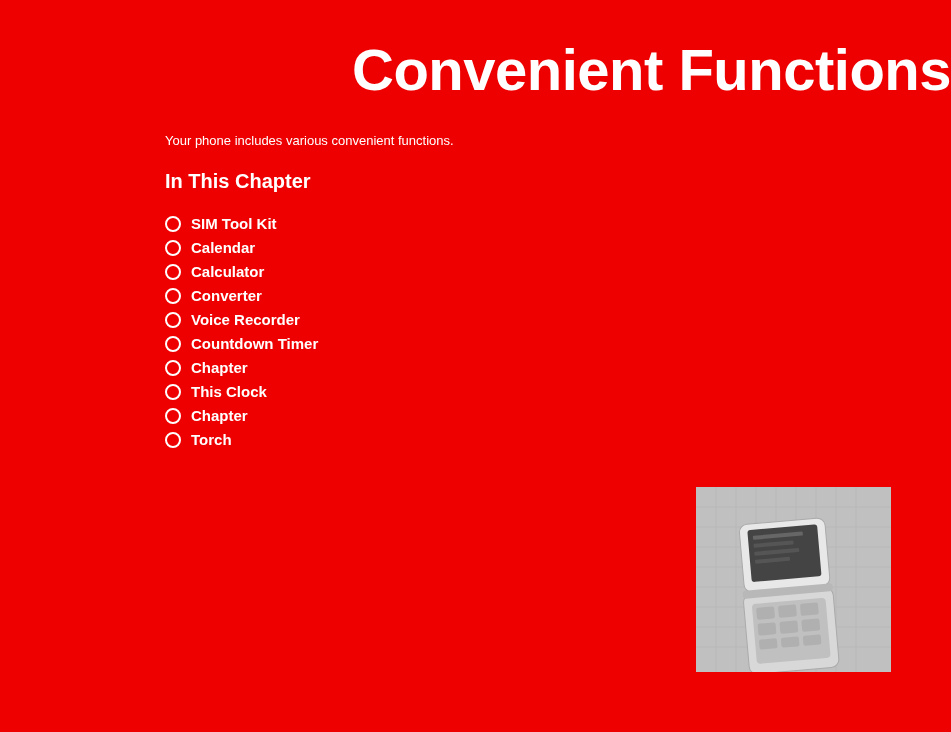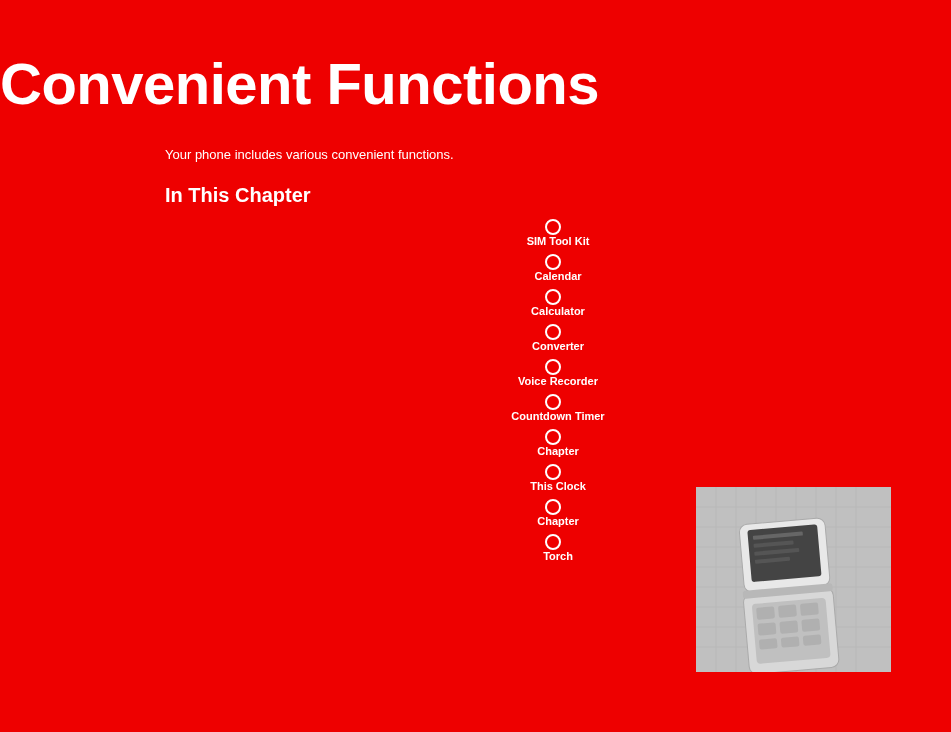--- a/index.html
+++ b/index.html
@@ -11,59 +11,58 @@
     body {
       width: 951px;
       height: 732px;
       background-color: #ee0000;
       font-family: Arial, sans-serif;
       overflow: hidden;
       position: relative;
     }
 
     .page-title {
-      text-align: left;
+      text-align: right;
       color: white;
       font-size: 58px;
       font-weight: 900;
-      padding-top: 50px;
+      padding-top: 36px;
       padding-bottom: 30px;
       letter-spacing: -0.5px;
     }
 
     .intro-text {
       color: white;
       font-size: 13px;
       font-weight: 400;
       margin-left: 165px;
       margin-bottom: 22px;
     }
 
     .chapter-heading {
       color: white;
       font-size: 20px;
       font-weight: 900;
       margin-left: 165px;
-      margin-bottom: 10px;
+      margin-bottom: 20px;
     }
 
     .chapter-list {
       list-style: none;
       margin-left: 165px;
     }
 
     .chapter-list li {
       display: flex;
       align-items: center;
       color: white;
-      font-size: 11px;
+      font-size: 15px;
       font-weight: 800;
       margin-bottom: 3px;
       padding: 2px 0;
-      flex-direction: column;
     }
 
     .circle-icon {
       display: inline-block;
       width: 16px;
       height: 16px;
       border: 2.5px solid white;
       border-radius: 50%;
       margin-right: 10px;
       flex-shrink: 0;

